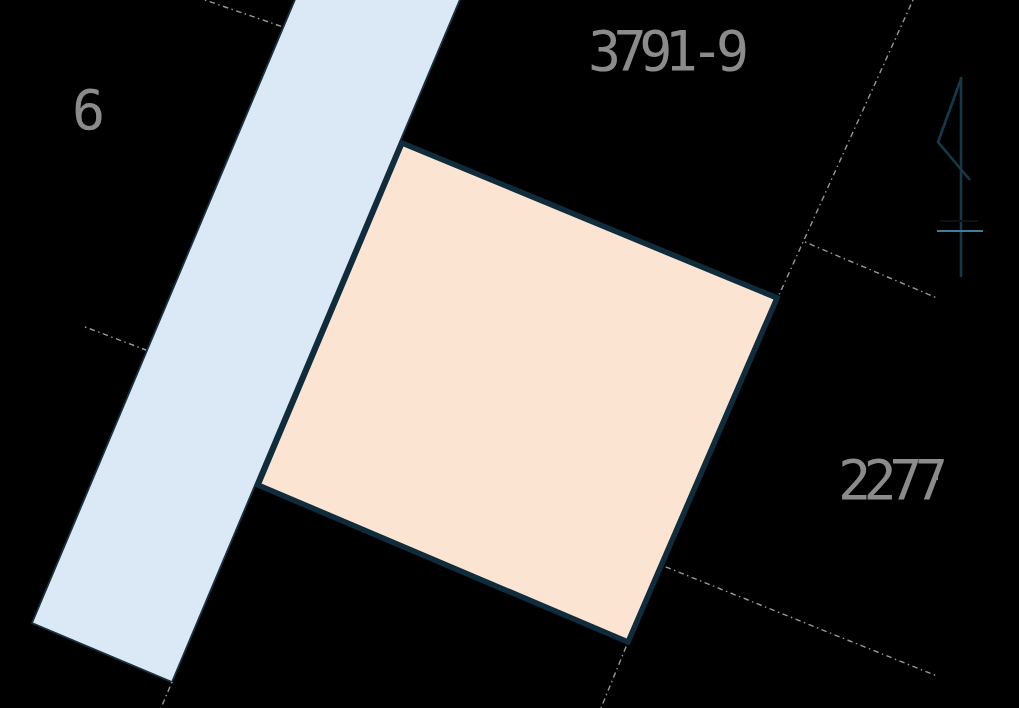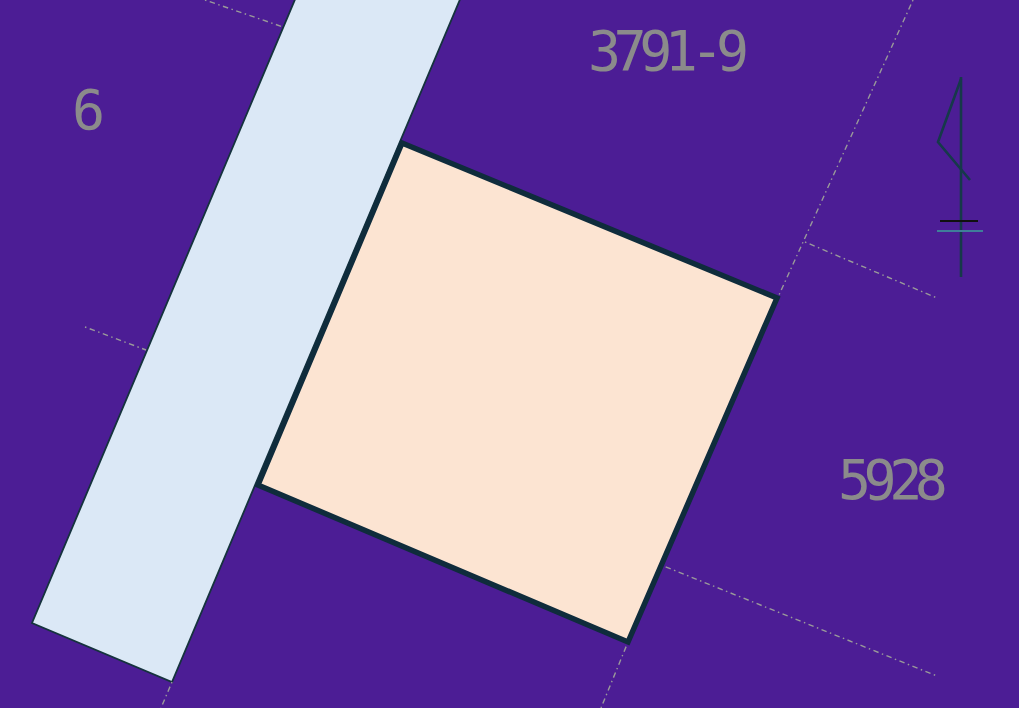--- a/index.html
+++ b/index.html
@@ -6,21 +6,21 @@
     margin: 0;
     padding: 0;
     background: #ffffff;
     font-family: "DejaVu Sans Mono", "Liberation Mono", monospace;
   }
   .map-canvas {
     position: relative;
     width: 1019px;
     height: 708px;
     overflow: hidden;
-    background: #4c1d95;
+    background: #000000;
   }
   .map-svg {
     position: absolute;
     left: 0;
     top: 0;
   }
   .parcel-label {
     position: absolute;
     color: #8b8b8b;
     font-size: 55px;
@@ -69,19 +69,19 @@
     <g>
       <polyline fill="none" stroke-width="2.6" points="961,77 961,277" stroke="#16394a"></polyline>
       <polyline fill="none" stroke-width="2.6" stroke-linejoin="miter" points="961,79 938,142 970,180" stroke="#16394a"></polyline>
       <polyline fill="none" stroke-width="2" points="940,221 978,221" stroke="#101010"></polyline>
       <polyline fill="none" stroke-width="2" points="937,231 983,231" stroke="#3f7e9a"></polyline>
     </g>
   </svg>
 
   <div class="parcel-label label-top">3791-9</div>
 
-  <div class="parcel-label label-right">5928</div>
+  <div class="parcel-label label-right">2277</div>
 
   <div class="hyphen-fragment"></div>
 
   <div class="parcel-label label-left">6</div>
 
 </div>
 
 </body></html>

